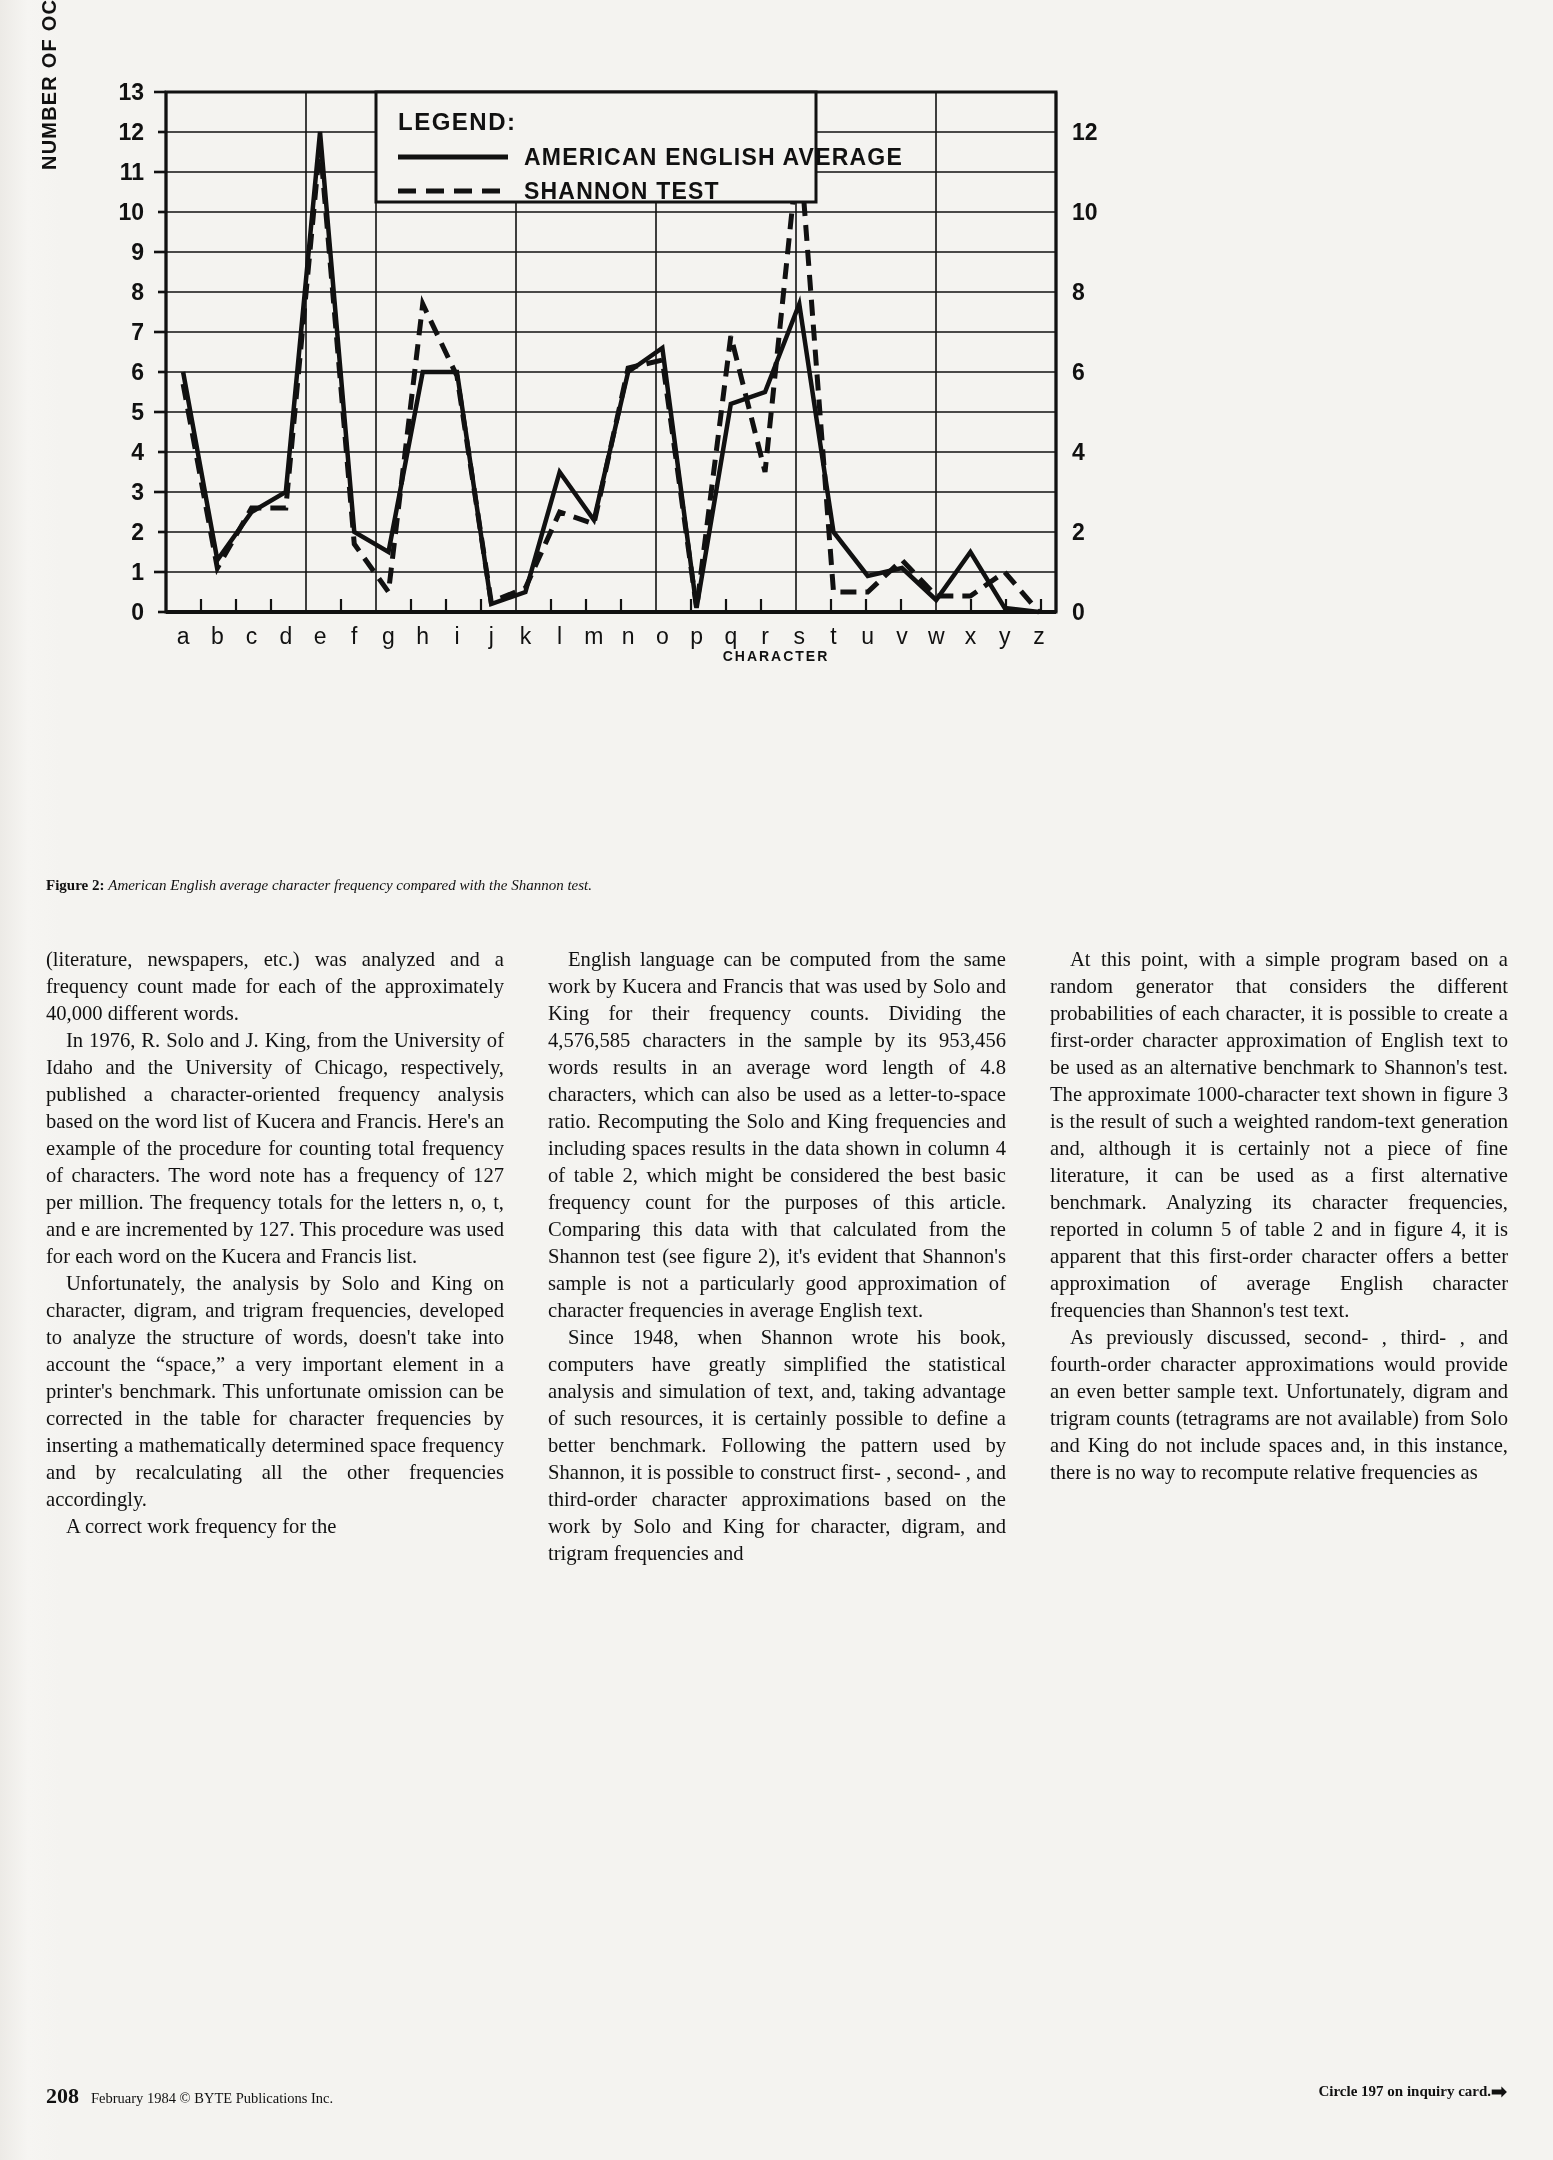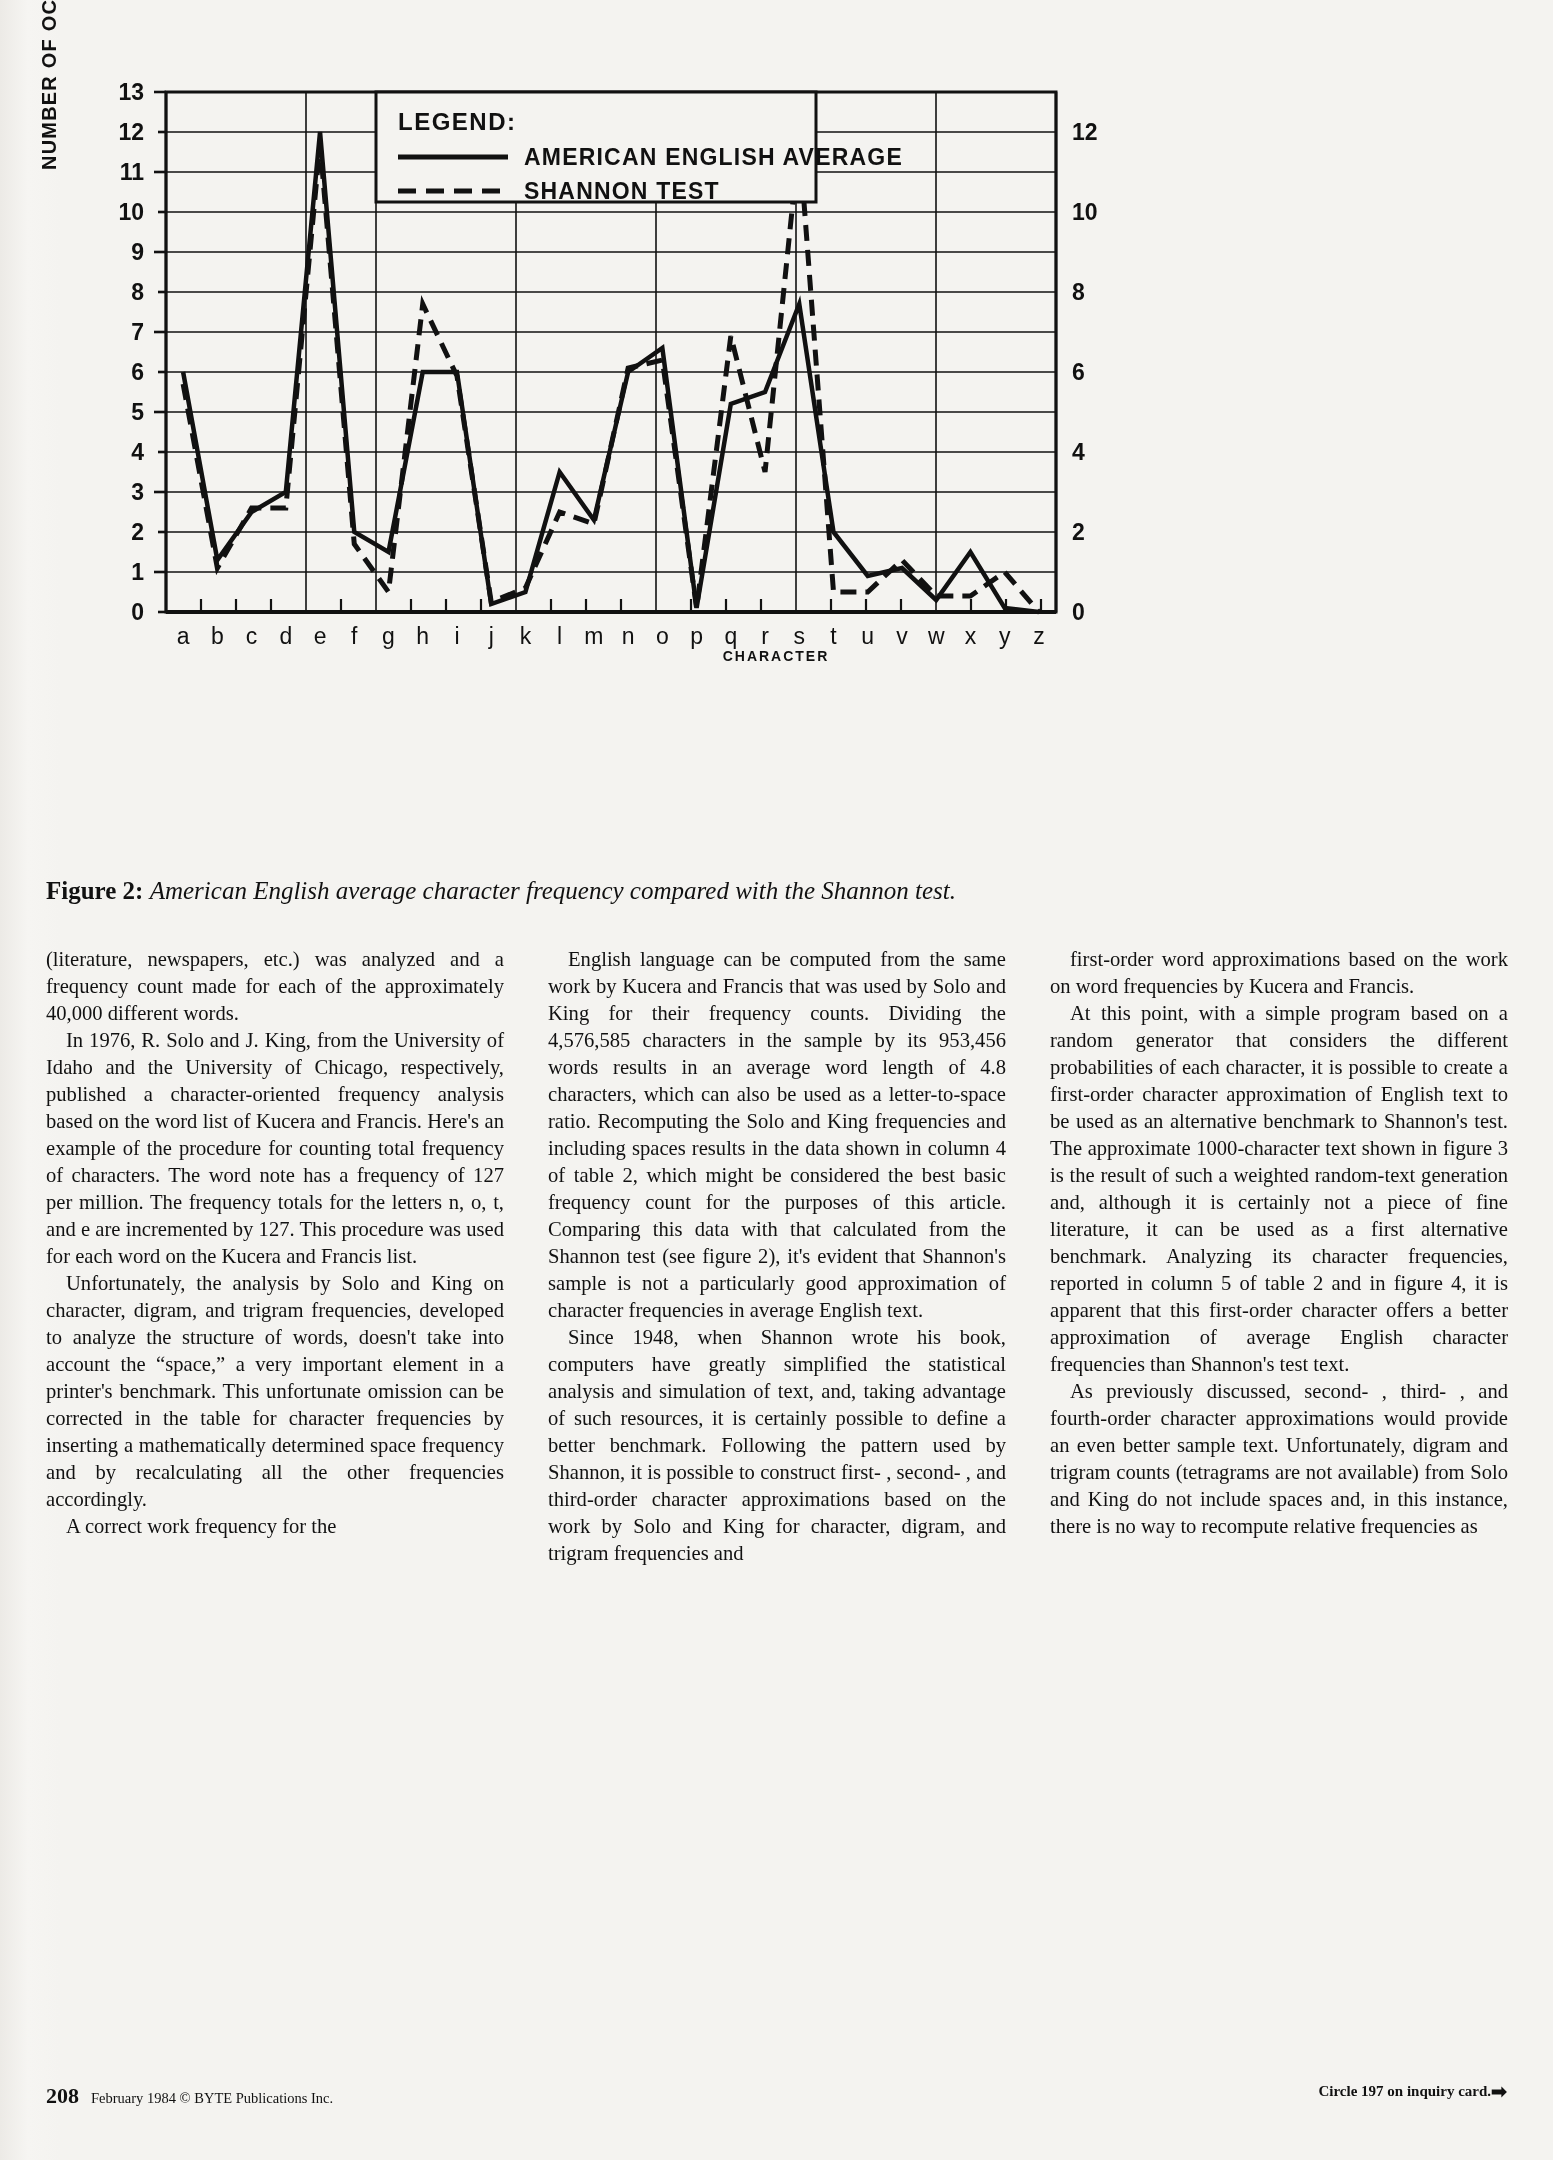--- a/index.html
+++ b/index.html
@@ -44,21 +44,21 @@
     top:596px;
     text-align:center;
     font-family:"Liberation Sans", sans-serif;
     font-weight:bold;
     font-size:14px;
     letter-spacing:2px;
   }
   .fig-caption{
     position:absolute;
     left:46px; top:877px;
-    font-size:25px;
+    font-size:15px;
     font-family:"Liberation Serif", serif;
   }
   .fig-caption b{font-weight:bold;font-style:normal;}
   .fig-caption i{font-style:italic;}
 
   
   .columns{
     position:absolute;
     left:46px; top:946px;
     width:1462px; height:1080px;
@@ -256,21 +256,20 @@
       <p class="">(literature, newspapers, etc.) was analyzed and a frequency count made for each of the approximately 40,000 different words.</p>
       <p class="indent">In 1976, R. Solo and J. King, from the University of Idaho and the University of Chicago, respectively, published a character-oriented frequency analysis based on the word list of Kucera and Francis. Here's an example of the procedure for counting total frequency of characters. The word note has a frequency of 127 per million. The frequency totals for the letters n, o, t, and e are incremented by 127. This procedure was used for each word on the Kucera and Francis list.</p>
       <p class="indent">Unfortunately, the analysis by Solo and King on character, digram, and trigram frequencies, developed to analyze the structure of words, doesn't take into account the “space,” a very important element in a printer's benchmark. This unfortunate omission can be corrected in the table for character frequencies by inserting a mathematically determined space frequency and by recalculating all the other frequencies accordingly.</p>
       <p class="indent">A correct work frequency for the</p>
     </div>
   <div class="col" id="col2">
       <p class="indent">English language can be computed from the same work by Kucera and Francis that was used by Solo and King for their frequency counts. Dividing the 4,576,585 characters in the sample by its 953,456 words results in an average word length of 4.8 characters, which can also be used as a letter-to-space ratio. Recomputing the Solo and King frequencies and including spaces results in the data shown in column 4 of table 2, which might be considered the best basic frequency count for the purposes of this article. Comparing this data with that calculated from the Shannon test (see figure 2), it's evident that Shannon's sample is not a particularly good approximation of character frequencies in average English text.</p>
       <p class="indent">Since 1948, when Shannon wrote his book, computers have greatly simplified the statistical analysis and simulation of text, and, taking advantage of such resources, it is certainly possible to define a better benchmark. Following the pattern used by Shannon, it is possible to construct first- , second- , and third-order character approximations based on the work by Solo and King for character, digram, and trigram frequencies and</p>
     </div>
   <div class="col" id="col3">
-      <p class="indent">first-order word approximations based on the work on word frequencies by Kucera and Francis.</p>
       <p class="indent">At this point, with a simple program based on a random generator that considers the different probabilities of each character, it is possible to create a first-order character approximation of English text to be used as an alternative benchmark to Shannon's test. The approximate 1000-character text shown in figure 3 is the result of such a weighted random-text generation and, although it is certainly not a piece of fine literature, it can be used as a first alternative benchmark. Analyzing its character frequencies, reported in column 5 of table 2 and in figure 4, it is apparent that this first-order character offers a better approximation of average English character frequencies than Shannon's test text.</p>
       <p class="indent">As previously discussed, second- , third- , and fourth-order character approximations would provide an even better sample text. Unfortunately, digram and trigram counts (tetragrams are not available) from Solo and King do not include spaces and, in this instance, there is no way to recompute relative frequencies as</p>
     </div>
 </div>
 
 <div class="footer">
   <div class="foot-left">
     <span class="pageno">208</span>
     <span class="footnote">February 1984 © BYTE Publications Inc.</span>
   </div>

